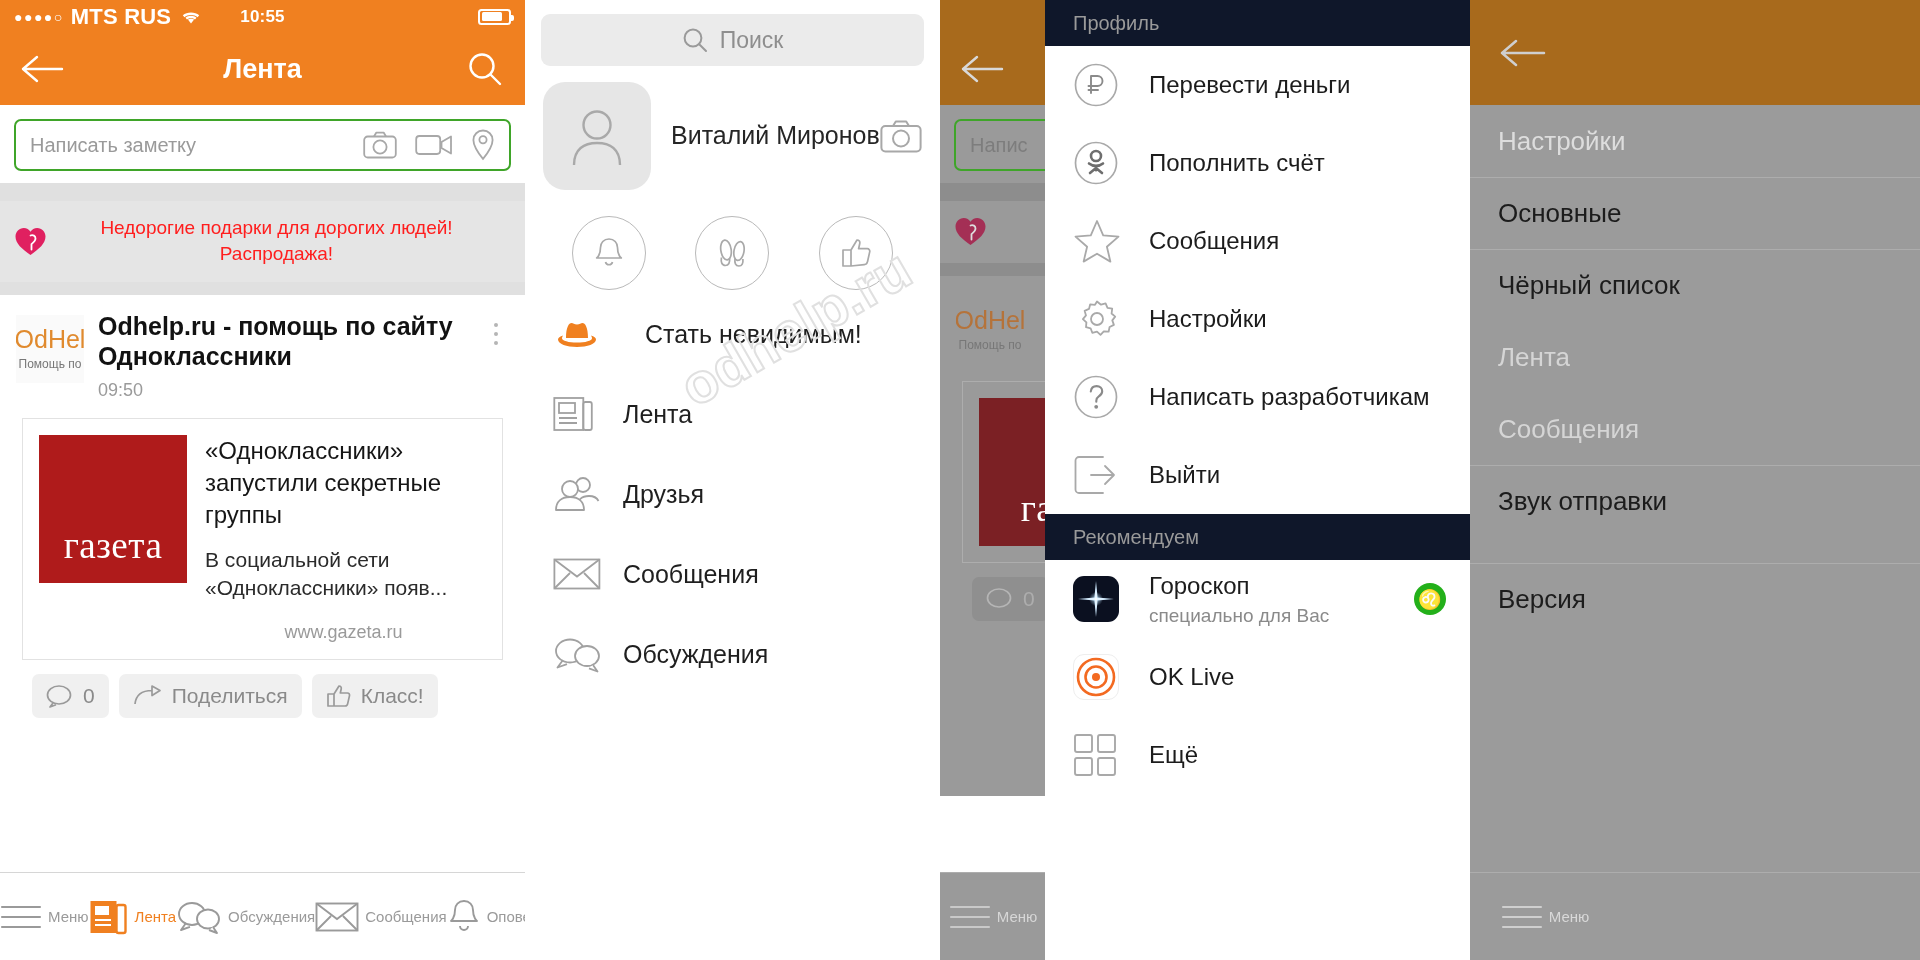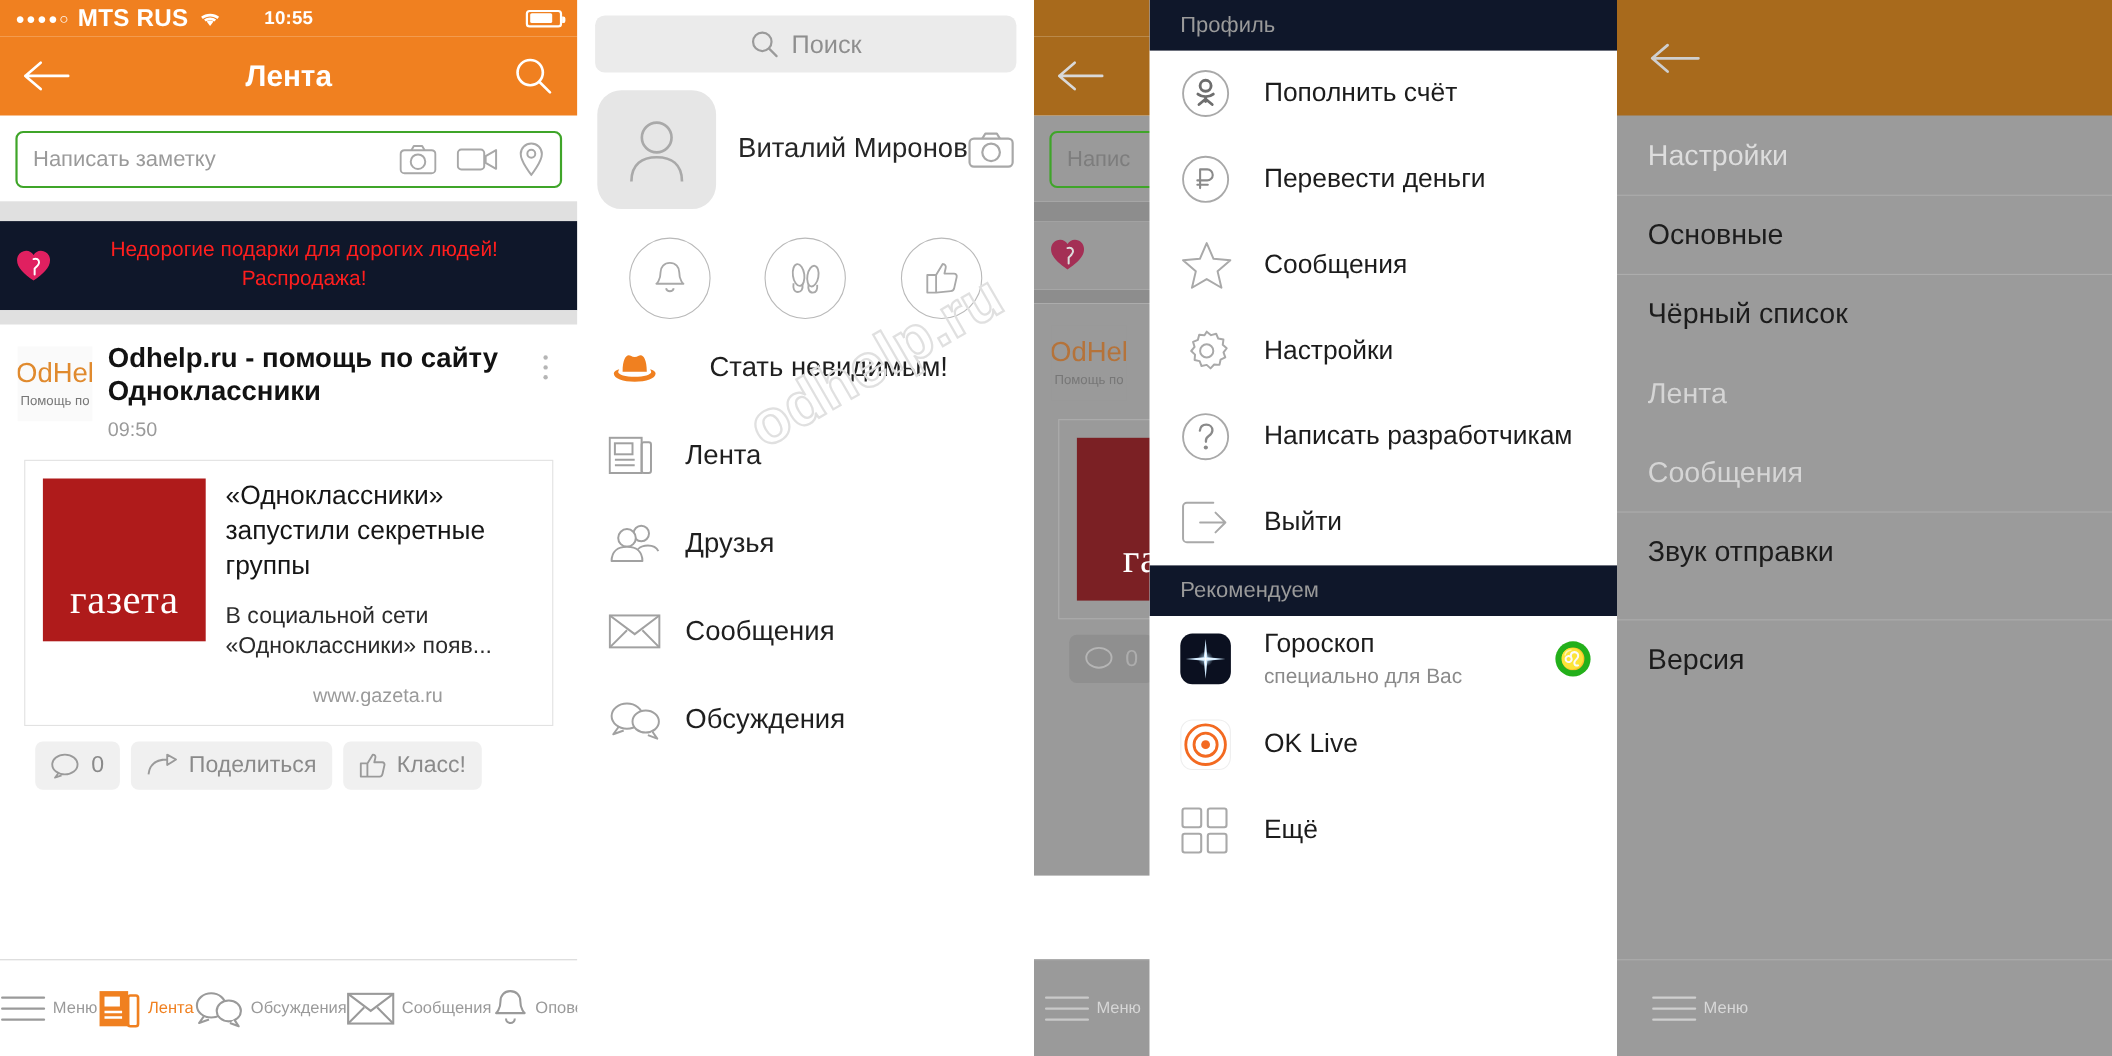--- a/index.html
+++ b/index.html
@@ -43,21 +43,21 @@
   .composer {
     height:52px; border:2.5px solid #3FA529; border-radius:7px;
     display:flex; align-items:center; padding:0 14px;
   }
   .composer .ph { color:#9a9a9a; font-size:20px; flex:1; }
   .composer .ctool { margin-left:18px; display:flex; align-items:center; }
 
   .sep { height:18px; background:#E0E0E0; }
   .sep-thin { height:13px; background:#E0E0E0; }
 
-  .promo { background:#0f172a; display:flex; align-items:center; padding:14px 14px 16px 14px; }
+  .promo { background:#e5e5e5; display:flex; align-items:center; padding:14px 14px 16px 14px; }
   .promo-txt { flex:1; text-align:center; color:#FF1E1E; font-size:19px; line-height:1.35; margin-left:-6px;}
 
   .post { padding:16px 16px 0 16px; }
   .post-head { display:flex; align-items:flex-start; }
   .post-ava {
     width:68px; height:68px; flex:0 0 68px; background:#fafafa;
     display:flex; flex-direction:column; align-items:center; justify-content:center;
     overflow:hidden; margin-top:4px;
   }
   .post-ava .l1 { color:#E08A2E; font-size:25px; line-height:1; white-space:nowrap; }
@@ -497,35 +497,35 @@
       </div>
     </div>
 
     <div class="dropdown">
       <div class="dd-head">Профиль</div>
 
       <div class="dd-item">
         <span class="dd-ico">
           <svg width="46" height="46" viewBox="0 0 46 46">
               <circle cx="23" cy="23" r="20.5" fill="none" stroke="#a9a9a9" stroke-width="1.7"></circle>
+              <path d="M18 31 V14 h6.5 a5 5 0 010 10 H15.5 M15.5 28 H25" fill="none" stroke="#8a8a8a" stroke-width="1.9" stroke-linecap="round" stroke-linejoin="round"></path>
+            </svg>
+        </span>
+        <span class="dd-lbl">Перевести деньги</span>
+      </div>
+
+      <div class="dd-item">
+        <span class="dd-ico">
+          <svg width="46" height="46" viewBox="0 0 46 46">
+              <circle cx="23" cy="23" r="20.5" fill="none" stroke="#a9a9a9" stroke-width="1.7"></circle>
               <circle cx="23" cy="16" r="5" fill="none" stroke="#6e6e6e" stroke-width="2.6"></circle>
               <path d="M16 23.5 c4 3.2 10 3.2 14 0 M23 26.8 v3.5 M23 28 l-6 5 M23 28 l6 5" fill="none" stroke="#6e6e6e" stroke-width="2.6" stroke-linecap="round"></path>
             </svg>
         </span>
         <span class="dd-lbl">Пополнить счёт</span>
-      </div>
-
-      <div class="dd-item">
-        <span class="dd-ico">
-          <svg width="46" height="46" viewBox="0 0 46 46">
-              <circle cx="23" cy="23" r="20.5" fill="none" stroke="#a9a9a9" stroke-width="1.7"></circle>
-              <path d="M18 31 V14 h6.5 a5 5 0 010 10 H15.5 M15.5 28 H25" fill="none" stroke="#8a8a8a" stroke-width="1.9" stroke-linecap="round" stroke-linejoin="round"></path>
-            </svg>
-        </span>
-        <span class="dd-lbl">Перевести деньги</span>
       </div>
 
       <div class="dd-item">
         <span class="dd-ico">
           <svg width="48" height="46" viewBox="0 0 48 46">
               <path d="M24 3 L30.2 17.3 L45.5 18.6 L33.9 28.7 L37.4 43.6 L24 35.7 L10.6 43.6 L14.1 28.7 L2.5 18.6 L17.8 17.3 z" fill="none" stroke="#a9a9a9" stroke-width="1.8" stroke-linejoin="round"></path>
             </svg>
         </span>
         <span class="dd-lbl">Сообщения</span>
       </div>

